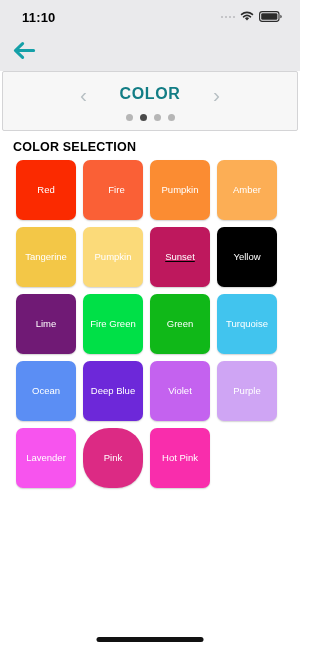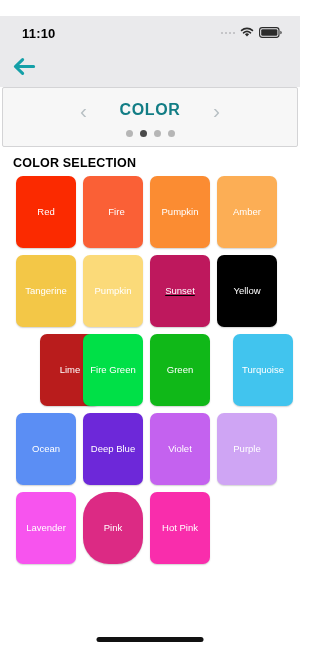--- a/index.html
+++ b/index.html
@@ -17,21 +17,20 @@
   }
 
   
   #status-bar {
     height: 34px;
     background: #eaeaec;
     display: flex;
     align-items: center;
     justify-content: space-between;
     padding: 0 18px 0 22px;
-    margin-top: 16px;
   }
   #status-time {
     font-size: 13px;
     font-weight: bold;
     color: #000;
     letter-spacing: 0.2px;
   }
   #status-icons {
     display: flex;
     align-items: center;
@@ -126,21 +125,21 @@
 
   
   #color-grid {
     display: grid;
     grid-template-columns: repeat(4, 60px);
     gap: 7px;
     padding-left: 16px;
   }
   .swatch {
     width: 60px;
-    height: 72px;
+    height: 60px;
     border-radius: 7px;
     display: flex;
     align-items: center;
     justify-content: center;
     cursor: pointer;
     box-shadow: 0 1px 1.5px rgba(0,0,0,0.18);
   }
   .swatch-label {
     color: #ffffff;
     font-size: 9.5px;
@@ -235,30 +234,30 @@
     </div>
     <div class="swatch" style="background: rgb(251, 218, 121);">
       <span class="swatch-label">Pumpkin</span>
     </div>
     <div class="swatch" style="background: #be185d; text-decoration: underline;">
       <span class="swatch-label">Sunset</span>
     </div>
     <div class="swatch" style="background: #000000;">
       <span class="swatch-label">Yellow</span>
     </div>
-    <div class="swatch" style="background: #b91c1c; margin-left: 24px;">
+    <div class="swatch" style="background: #701a75;">
       <span class="swatch-label">Lime</span>
     </div>
     <div class="swatch" style="background: rgb(0, 224, 71);">
       <span class="swatch-label">Fire Green</span>
     </div>
     <div class="swatch" style="background: rgb(16, 184, 24);">
       <span class="swatch-label">Green</span>
     </div>
-    <div class="swatch" style="background: rgb(65, 196, 238); margin-left: 16px;">
+    <div class="swatch" style="background: rgb(65, 196, 238);">
       <span class="swatch-label">Turquoise</span>
     </div>
     <div class="swatch" style="background: rgb(91, 142, 244);">
       <span class="swatch-label">Ocean</span>
     </div>
     <div class="swatch" style="background: #6d28d9;">
       <span class="swatch-label">Deep Blue</span>
     </div>
     <div class="swatch" style="background: rgb(196, 98, 239);">
       <span class="swatch-label">Violet</span>

